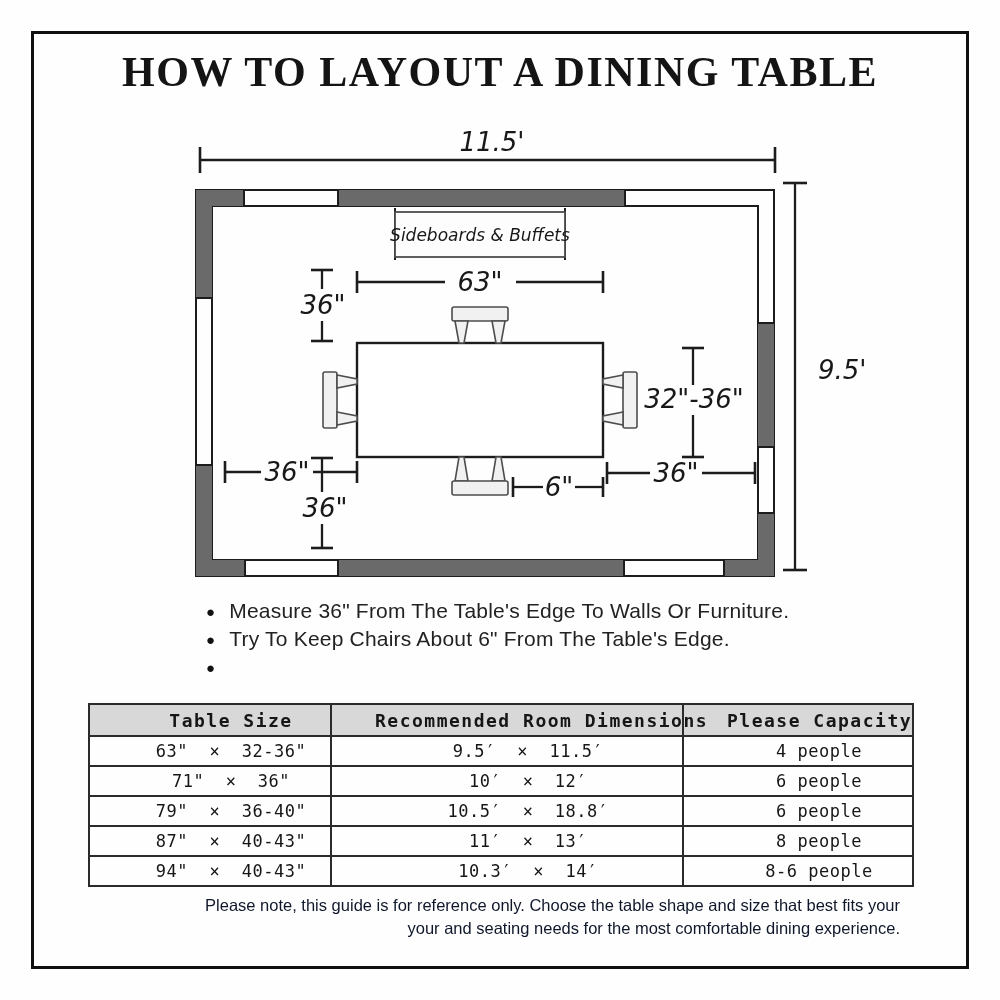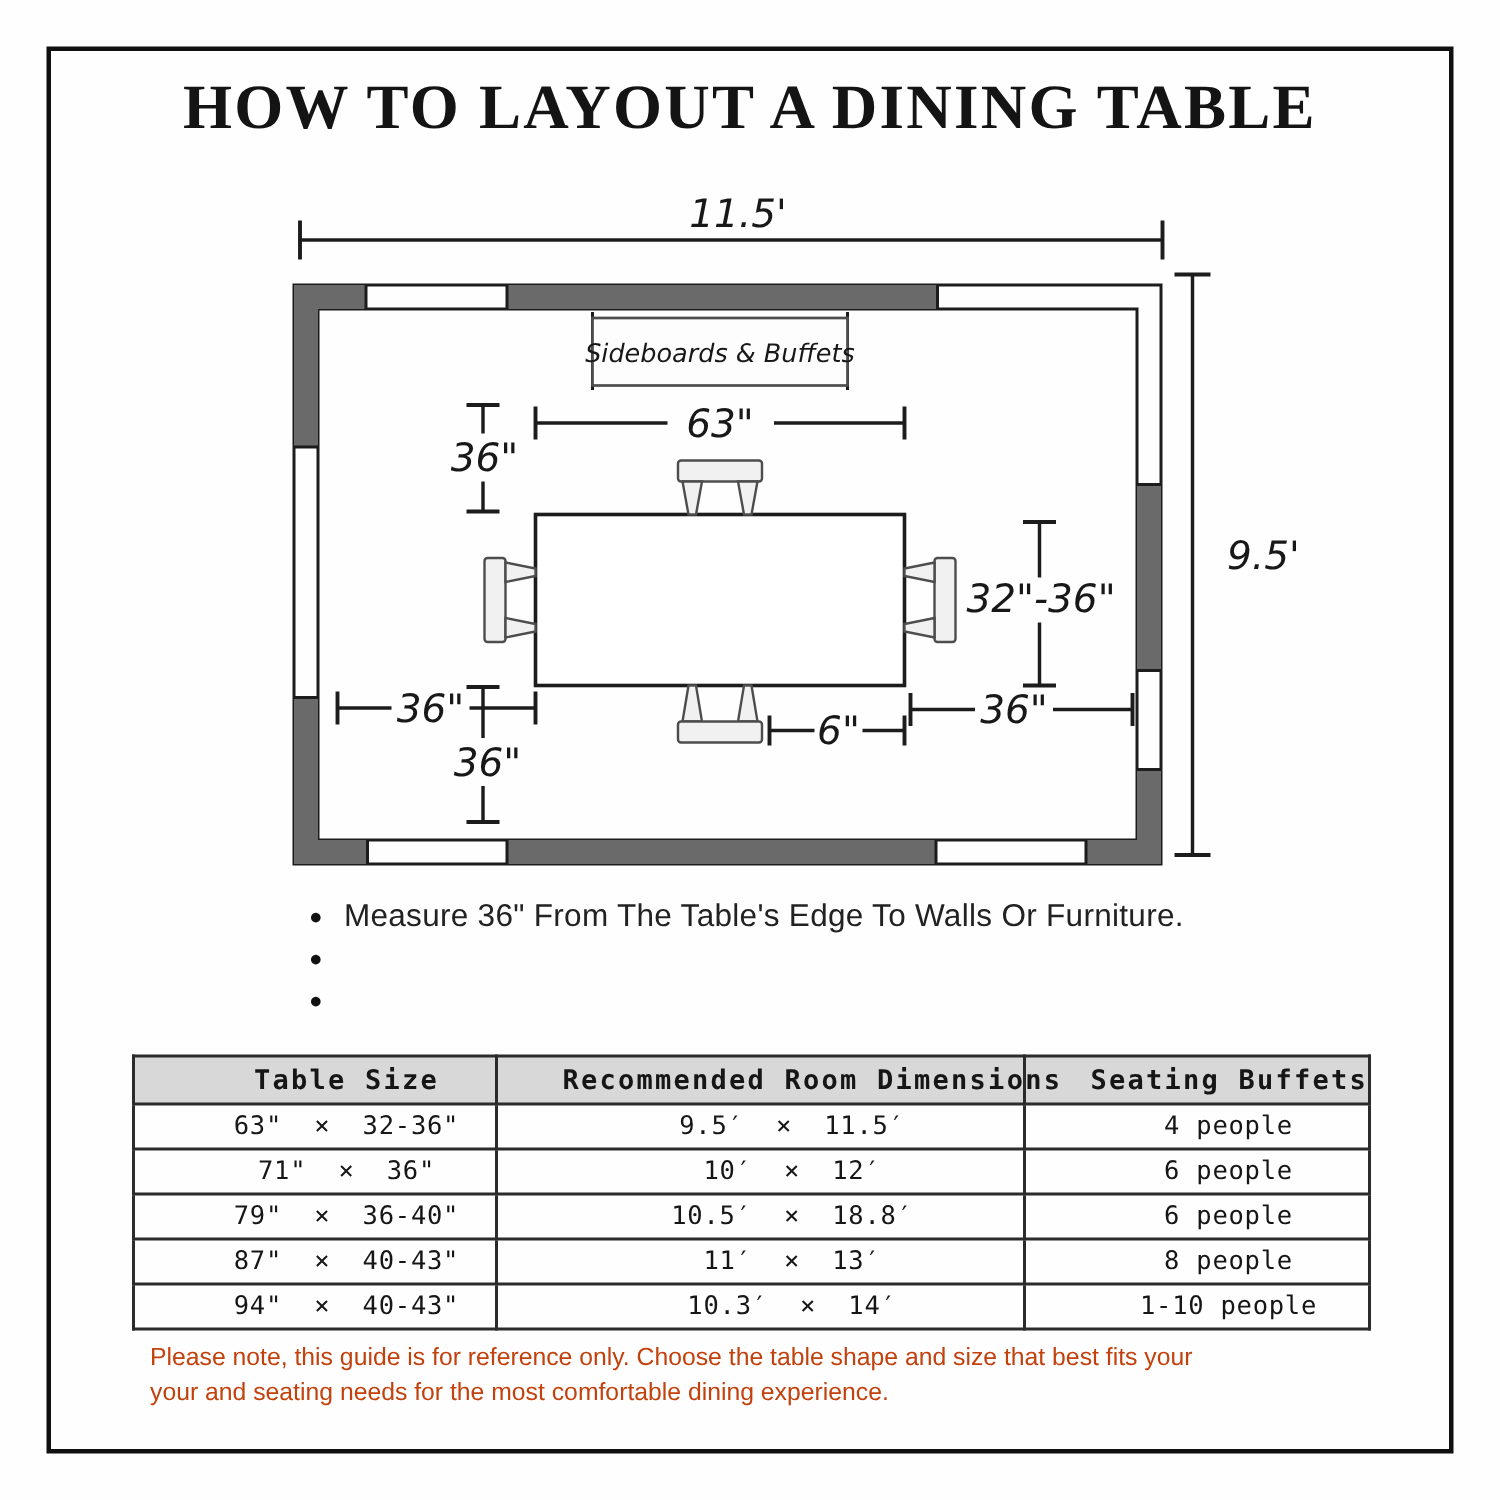--- a/index.html
+++ b/index.html
@@ -45,21 +45,21 @@
   .size-table th, .size-table td {
     border:2px solid #2b2b2b; text-align:center; white-space:pre;padding-left:43px;
   }
   .size-table th {
     background:#d8d8d8; height:28px; font-size:18px; font-weight:700; letter-spacing:1.5px;
   }
   .size-table td { height:26px; font-size:17px; letter-spacing:0.5px; }
 
   .footnote {
     position:absolute; left:100px; top:894px; width:800px;
-    text-align:left; font-size:16.5px; line-height:22.5px; color:#c2410c;
+    text-align:right; font-size:16.5px; line-height:22.5px; color:#0f172a;
   }
 </style>
 </head>
 <body>
 
 <div class="page">
   <div class="frame"></div>
 
   <h1 class="title">HOW TO LAYOUT A DINING TABLE</h1>
 
@@ -192,37 +192,38 @@
     </g>
   </svg>
 
   <div class="tips">
     <div class="tip">
       <span class="dot">●</span>
       <span>Measure 36" From The Table's Edge To Walls Or Furniture.</span>
     </div>
     <div class="tip">
       <span class="dot">●</span>
+      <span>Try To Keep Chairs About 6" From The Table's Edge.</span>
     </div>
     <div class="tip">
       <span class="dot">●</span>
     </div>
   </div>
 
   <table class="size-table">
     <colgroup>
         <col style="width:242px">
         <col style="width:352px">
         <col style="width:230px">
       </colgroup>
     <thead>
       <tr>
         <th>Table Size</th>
         <th>Recommended Room Dimensions</th>
-        <th>Seating Buffets</th>
+        <th>Please Capacity</th>
       </tr>
     </thead>
     <tbody>
       <tr>
         <td>63"  ×  32-36"</td>
         <td>9.5′  ×  11.5′</td>
         <td>4 people</td>
       </tr>
       <tr>
         <td>71"  ×  36"</td>
@@ -235,21 +236,21 @@
         <td>6 people</td>
       </tr>
       <tr>
         <td>87"  ×  40-43"</td>
         <td>11′  ×  13′</td>
         <td>8 people</td>
       </tr>
       <tr>
         <td>94"  ×  40-43"</td>
         <td>10.3′  ×  14′</td>
-        <td>1-10 people</td>
+        <td>8-6 people</td>
       </tr>
     </tbody>
   </table>
 
   <div class="footnote">
     <div>Please note, this guide is for reference only. Choose the table shape and size that best fits your</div>
     <div>your and seating needs for the most comfortable dining experience.</div>
   </div>
 </div>
 

